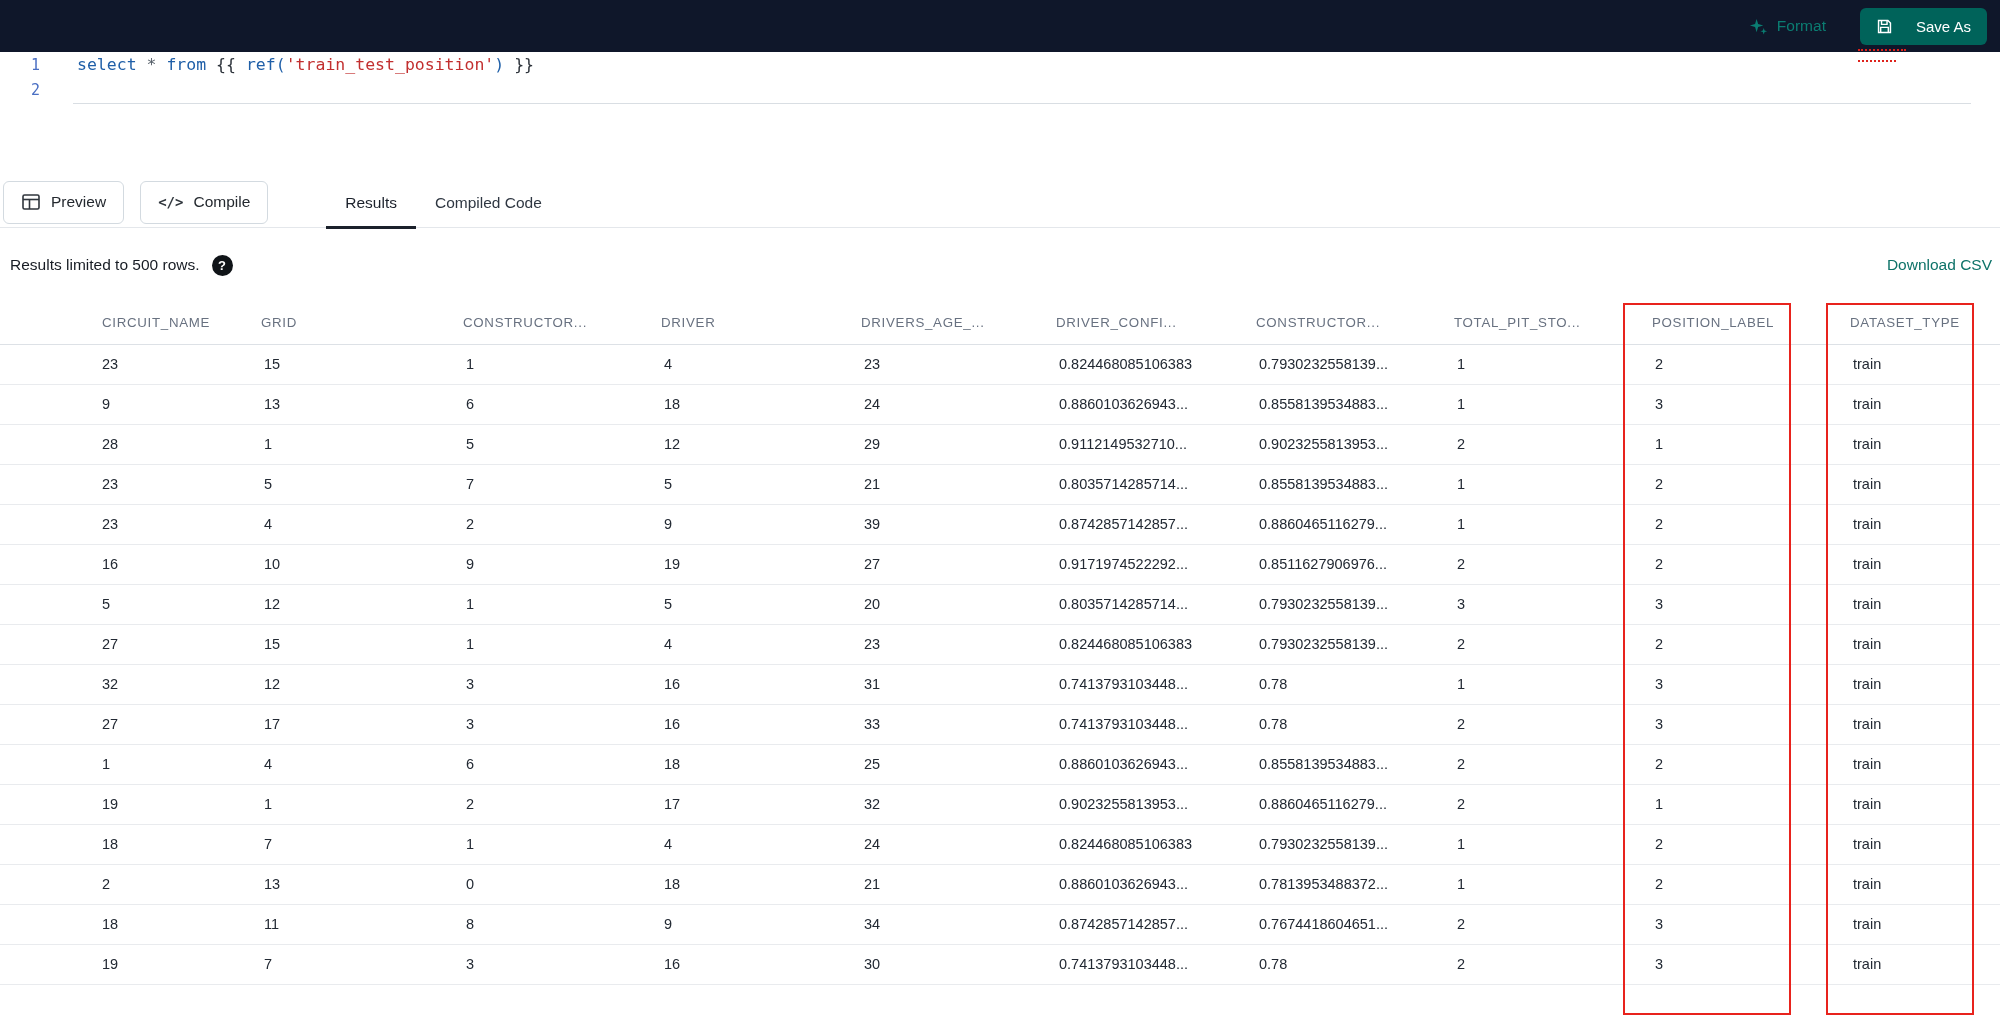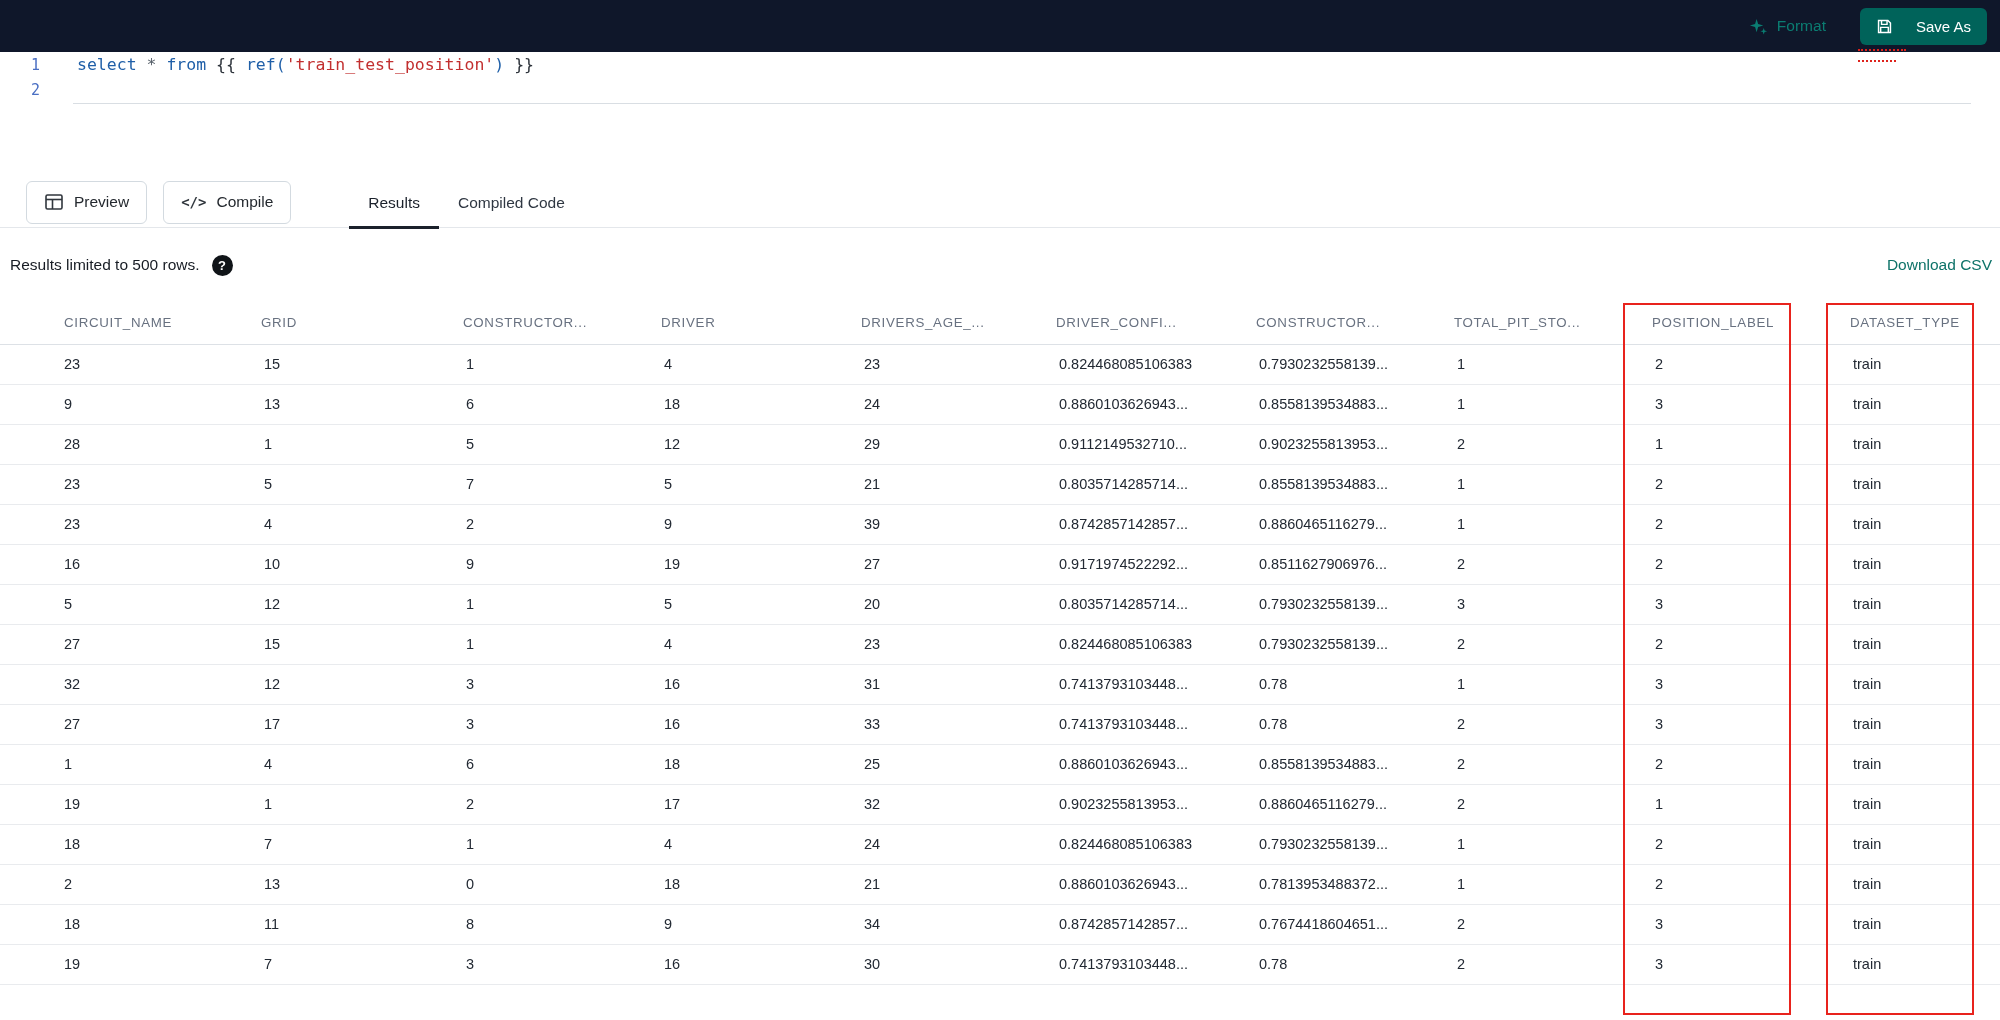--- a/index.html
+++ b/index.html
@@ -48,21 +48,21 @@
   .tok-string { color:#c22f2f; }
   .tok-operator { color:#57606a; }
   .tok-plain { color:#2d333b; }
   .line2-underline {
     position:absolute; top:103px; left:73px; width:1898px; height:1px; background:#d9dee3;
   }
 
   
   .toolbar-row {
     position:absolute; top:177px; left:0; right:0; height:51px;
-    display:flex; align-items:center; padding-left:26px;
+    display:flex; align-items:center; padding-left:3px;
     border-bottom:1px solid #e4e7eb;
   }
   .action-btn {
     display:flex; align-items:center; gap:10px; height:43px; padding:0 17px;
     background:#fff; border:1px solid #d3dae0; border-radius:6px;
     font-size:15.5px; font-weight:500; color:#24292f; cursor:pointer;
     margin-right:16px; font-family:"Liberation Sans", sans-serif;
   }
   .compile-glyph { font-family:"DejaVu Sans Mono", monospace; font-size:14px; font-weight:bold; color:#30363d; }
   .tabs { display:flex; height:51px; margin-left:42px; align-self:flex-start; }
@@ -95,21 +95,21 @@
   table.results { width:2000px; border-collapse:collapse; table-layout:fixed; }
   table.results th {
     height:42px; text-align:left; font-size:13.3px; font-weight:500;
     letter-spacing:0.7px; color:#687180; border-bottom:1px solid #dde1e6;
     white-space:nowrap; overflow:hidden;
   }
   table.results td {
     height:40px; font-size:14.5px; color:#222933; border-bottom:1px solid #e9ebee;
     white-space:nowrap; overflow:hidden; padding-left:3px;
   }
-  table.results th:first-child, table.results td:first-child { padding-left:64px; }
+  table.results th:first-child, table.results td:first-child { padding-left:102px; }
 
   
   .annotation-box {
     position:absolute; border:2px solid #e8231d; pointer-events:none;
   }
   .box-position { left:1623px; top:303px; width:168px; height:712px; }
   .box-dataset  { left:1826px; top:303px; width:148px; height:712px; }
 </style>
 </head>
 <body>

